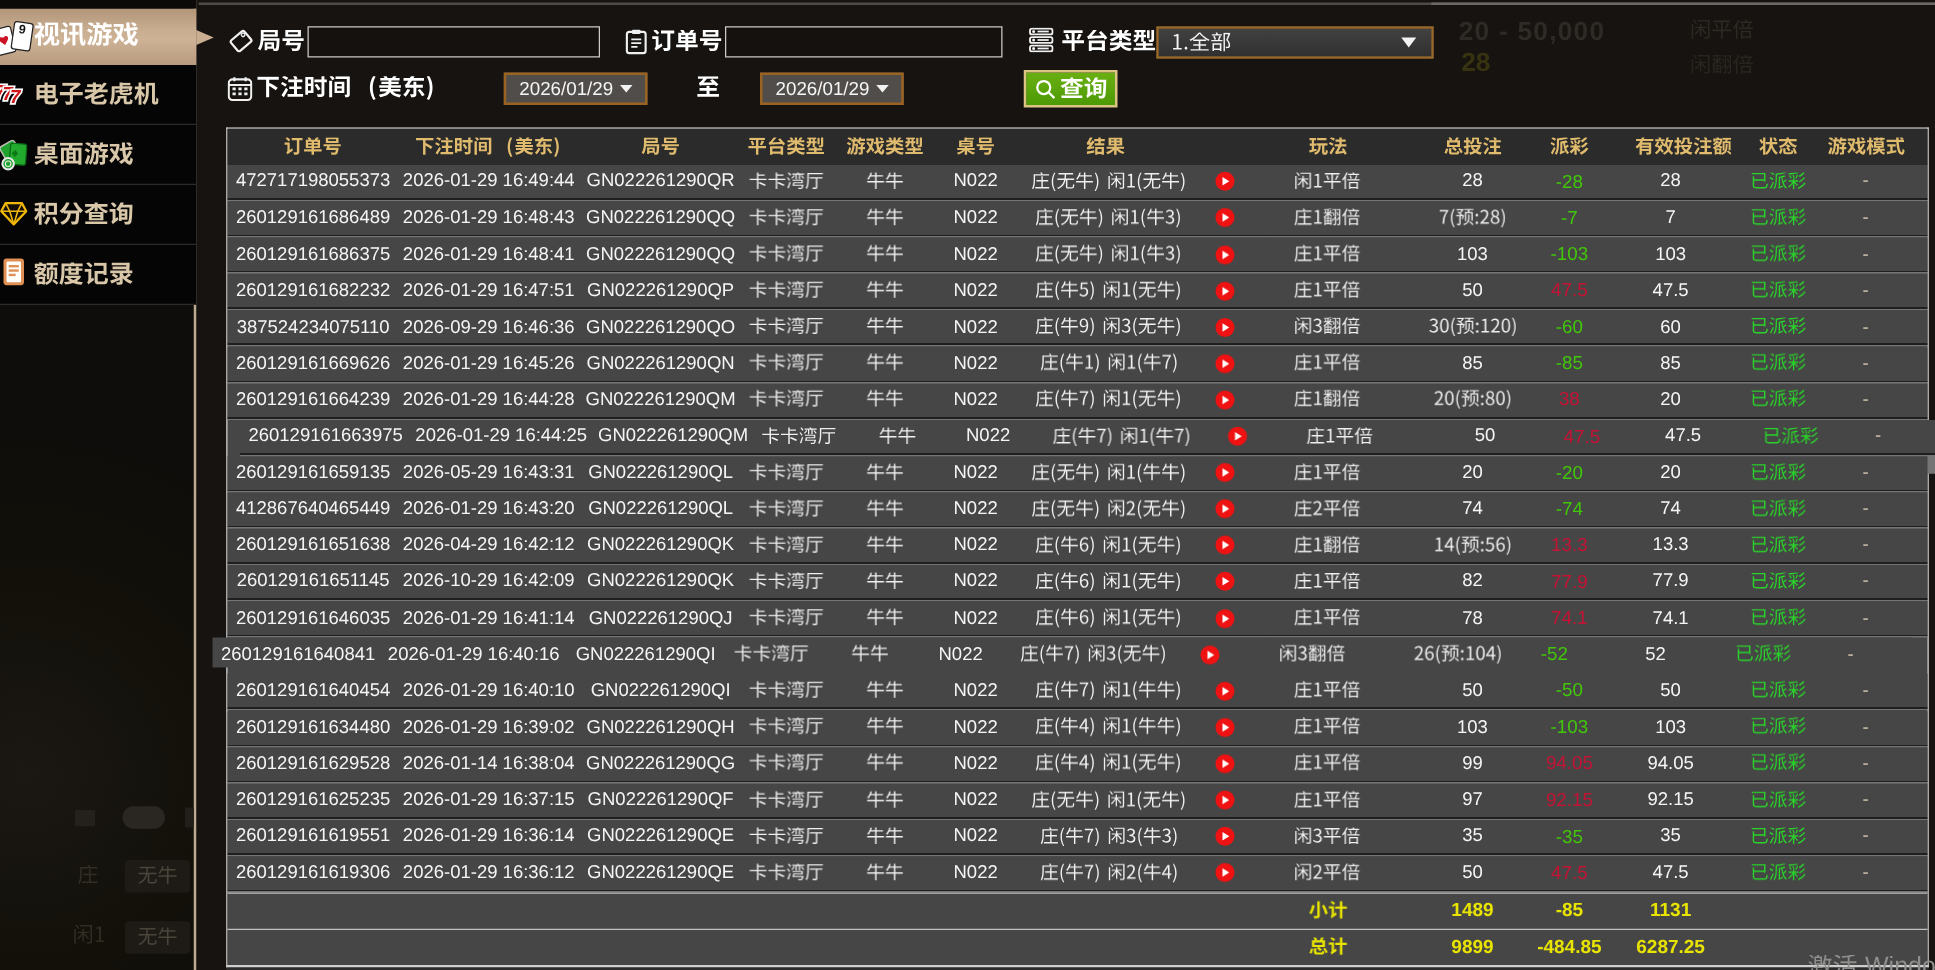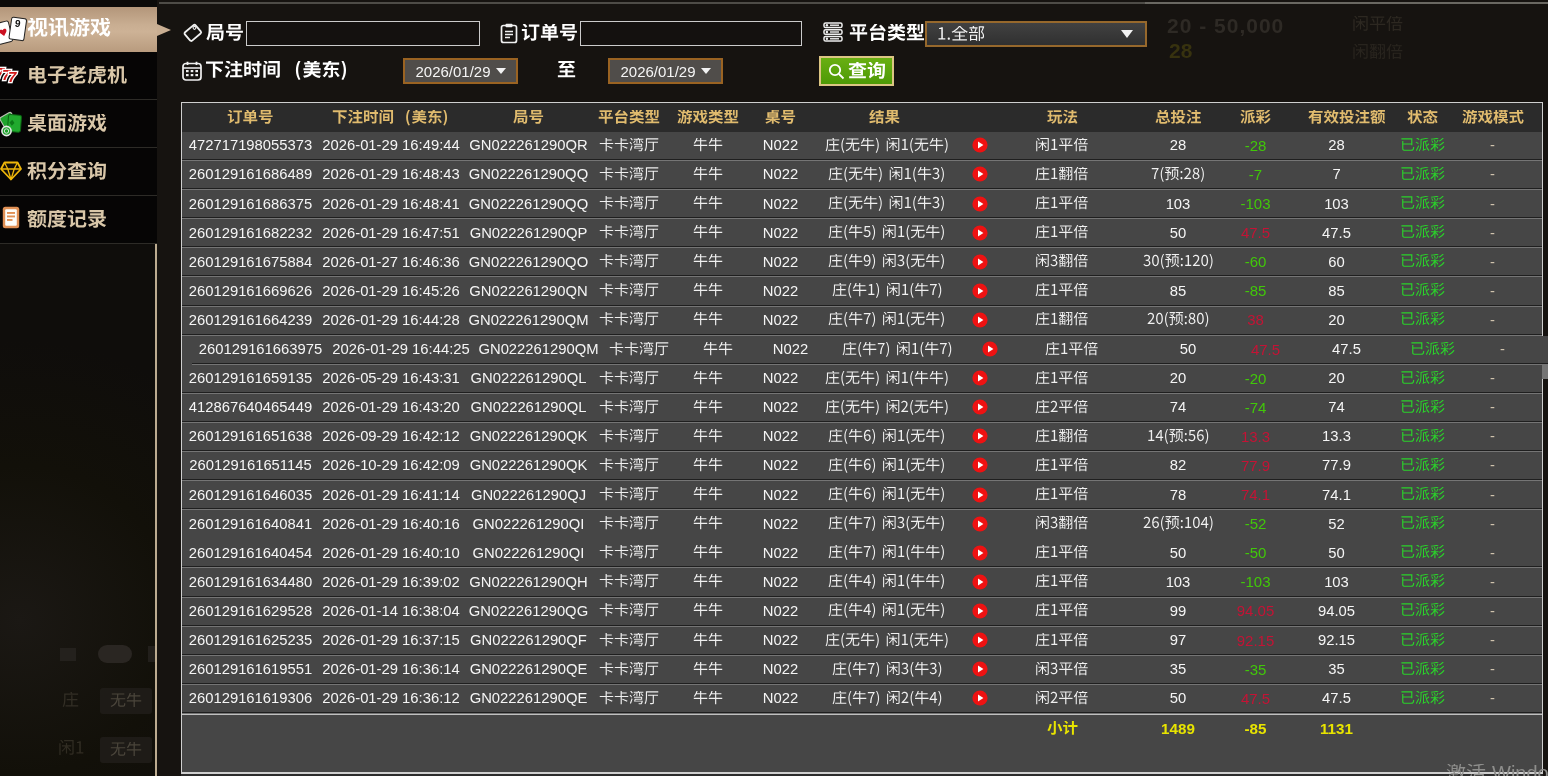--- a/index.html
+++ b/index.html
@@ -798,22 +798,22 @@
           <g transform="translate(0,12.00) scale(0.01500)">
             <use href="#r5DF2" x="0"></use>
             <use href="#r6D3E" x="1000"></use>
             <use href="#r5F69" x="2000"></use>
           </g>
         </svg>
       </div>
       <div class="cell" style="left:1265px;width:91px;color:#cfc3ad">-</div>
     </div>
 <div class="row" style="left:182px;top:248.4px;height:29.10px">
-      <div class="cell" style="left:0px;width:137px">260129161675884</div>
-      <div class="cell" style="left:137px;width:144px">2026-01-27 16:46:36</div>
+      <div class="cell" style="left:0px;width:137px">387524234075110</div>
+      <div class="cell" style="left:137px;width:144px">2026-09-29 16:46:36</div>
       <div class="cell" style="left:281px;width:131px">GN022261290QO</div>
       <div class="cell" style="left:412px;width:69px">
         <svg class="tx" width="60.0" height="15.0" viewBox="0 0 60.0 15.0" fill="#f0f0f0">
           <g transform="translate(0,12.00) scale(0.01500)">
             <use href="#r5361" x="0"></use>
             <use href="#r5361" x="1000"></use>
             <use href="#r6E7E" x="2000"></use>
             <use href="#r5385" x="3000"></use>
           </g>
         </svg>
@@ -1246,21 +1246,21 @@
             <use href="#r5DF2" x="0"></use>
             <use href="#r6D3E" x="1000"></use>
             <use href="#r5F69" x="2000"></use>
           </g>
         </svg>
       </div>
       <div class="cell" style="left:1265px;width:91px;color:#cfc3ad">-</div>
     </div>
 <div class="row" style="left:182px;top:423.0px;height:29.10px">
       <div class="cell" style="left:0px;width:137px">260129161651638</div>
-      <div class="cell" style="left:137px;width:144px">2026-09-29 16:42:12</div>
+      <div class="cell" style="left:137px;width:144px">2026-04-29 16:42:12</div>
       <div class="cell" style="left:281px;width:131px">GN022261290QK</div>
       <div class="cell" style="left:412px;width:69px">
         <svg class="tx" width="60.0" height="15.0" viewBox="0 0 60.0 15.0" fill="#f0f0f0">
           <g transform="translate(0,12.00) scale(0.01500)">
             <use href="#r5361" x="0"></use>
             <use href="#r5361" x="1000"></use>
             <use href="#r6E7E" x="2000"></use>
             <use href="#r5385" x="3000"></use>
           </g>
         </svg>
@@ -1467,21 +1467,21 @@
         <svg class="tx" width="45.0" height="15.0" viewBox="0 0 45.0 15.0" fill="#2ad32a">
           <g transform="translate(0,12.00) scale(0.01500)">
             <use href="#r5DF2" x="0"></use>
             <use href="#r6D3E" x="1000"></use>
             <use href="#r5F69" x="2000"></use>
           </g>
         </svg>
       </div>
       <div class="cell" style="left:1265px;width:91px;color:#cfc3ad">-</div>
     </div>
-<div class="row" style="left:182px;top:510.3px;height:24px">
+<div class="row" style="left:170px;top:510.3px;height:24px">
       <div class="cell" style="left:0px;width:137px">260129161640841</div>
       <div class="cell" style="left:137px;width:144px">2026-01-29 16:40:16</div>
       <div class="cell" style="left:281px;width:131px">GN022261290QI</div>
       <div class="cell" style="left:412px;width:69px">
         <svg class="tx" width="60.0" height="15.0" viewBox="0 0 60.0 15.0" fill="#f0f0f0">
           <g transform="translate(0,12.00) scale(0.01500)">
             <use href="#r5361" x="0"></use>
             <use href="#r5361" x="1000"></use>
             <use href="#r6E7E" x="2000"></use>
             <use href="#r5385" x="3000"></use>
@@ -1984,20 +1984,33 @@
           <g transform="translate(0,12.40) scale(0.01550)">
             <use href="#b5C0F" x="0"></use>
             <use href="#b8BA1" x="1000"></use>
           </g>
         </svg>
       </div>
       <div class="cell" style="left:941px;width:110px;color:#e8e400;font-weight:bold;font-size:15.2px">1489</div>
       <div class="cell" style="left:1047px;width:53px;color:#e8e400;font-weight:bold;font-size:15.2px">-85</div>
       <div class="cell" style="left:1098px;width:113px;color:#e8e400;font-weight:bold;font-size:15.2px">1131</div>
     </div>
+<div class="row" style="left:182px;top:743.0px;height:29.0px;border-top:1.5px solid #c0c0c0;background:#464646">
+      <div class="cell" style="left:819px;width:122px">
+        <svg class="tx" width="31.0" height="15.5" viewBox="0 0 31.0 15.5" fill="#e8e400">
+          <g transform="translate(0,12.40) scale(0.01550)">
+            <use href="#b603B" x="0"></use>
+            <use href="#b8BA1" x="1000"></use>
+          </g>
+        </svg>
+      </div>
+      <div class="cell" style="left:941px;width:110px;color:#e8e400;font-weight:bold;font-size:15.2px">9899</div>
+      <div class="cell" style="left:1047px;width:53px;color:#e8e400;font-weight:bold;font-size:15.2px">-484.85</div>
+      <div class="cell" style="left:1098px;width:113px;color:#e8e400;font-weight:bold;font-size:15.2px">6287.25</div>
+    </div>
 <div class="abs" style="left:181px;top:772.0px;width:1362px;height:2px;background:#cfcfcf"></div>
 <div class="abs" style="left:181px;top:774.0px;width:1362px;height:3px;background:#2c2c2c"></div>
 <div class="abs" style="left:1446px;top:762px;display:flex;align-items:center;color:#8e8e8c;z-index:60">
       <svg class="tx" width="40.0" height="20.0" viewBox="0 0 40.0 20.0" fill="#8e8e8c">
         <g transform="translate(0,16.00) scale(0.02000)">
           <use href="#r6FC0" x="0"></use>
           <use href="#r6D3B" x="1000"></use>
         </g>
       </svg>
       <span style="font-size:20px;margin-left:6px;transform:translateZ(0)">Windo</span>

